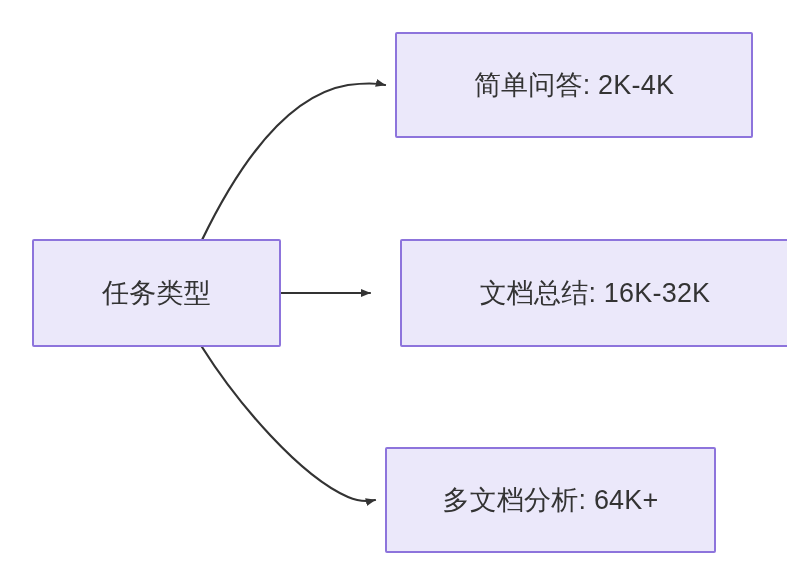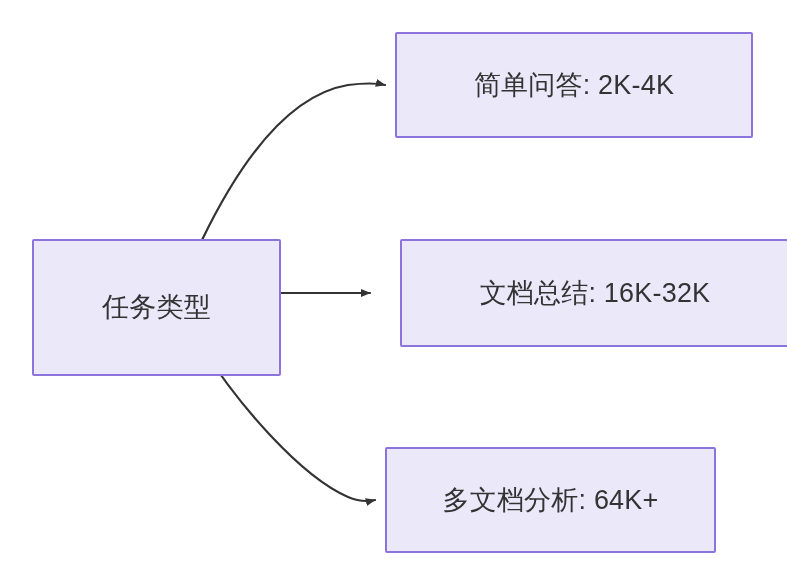--- a/index.html
+++ b/index.html
@@ -47,21 +47,21 @@
 
   .node-label {
     color: #333333;
     font-size: 27px;
     line-height: 1.2;
     letter-spacing: 0.2px;
     white-space: nowrap;
   }
 
   
-  #node-task-type   { left: 32px;  top: 239px; width: 249px; height: 137px; }
+  #node-task-type   { left: 32px;  top: 239px; width: 249px; height: 108px; }
   #node-simple-qa   { left: 395px; top: 32px;  width: 358px; height: 106px; }
   #node-doc-summary { left: 400px; top: 239px; width: 390px; height: 108px; }
   #node-multi-doc   { left: 385px; top: 447px; width: 331px; height: 106px; }
 </style>
 </head>
 <body>
 
 <div id="diagram-canvas">
 
   <svg id="edge-layer" viewBox="0 0 787 572" width="787" height="572" xmlns="http://www.w3.org/2000/svg">

